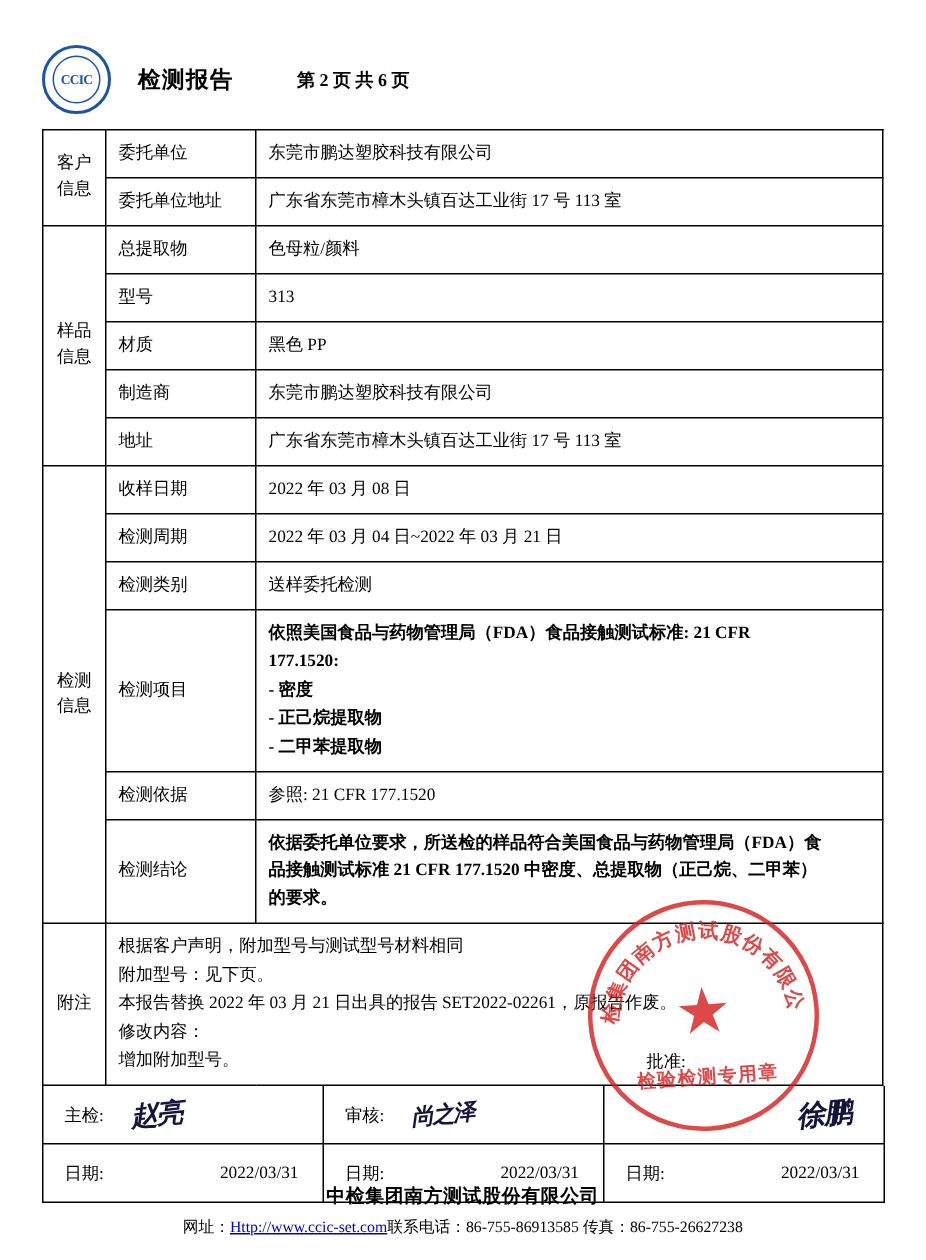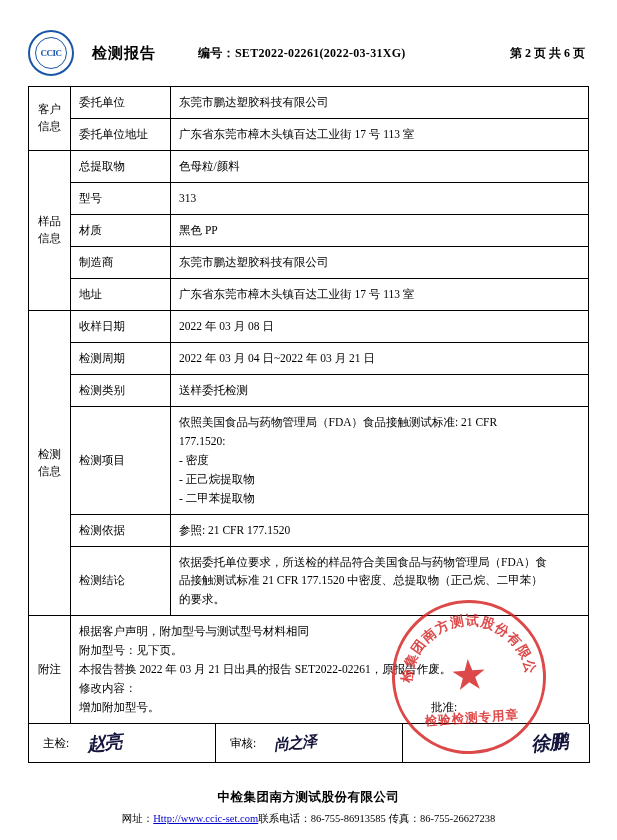--- a/index.html
+++ b/index.html
@@ -96,21 +96,21 @@
   td.group .gl {
     line-height: 1.5;
   }
   td.label {
     width: 92px;
     padding-left: 10px;
   }
   td.value {
     padding-left: 10px;
   }
-  .multi { line-height: 1.8; }
+  .multi { line-height: 1.8; font-weight: bold; }
 
   
   td.remark-body {
     line-height: 1.9;
     padding: 7px 10px;
   }
 
   
   table.sign {
     border-collapse: collapse;
@@ -232,21 +232,20 @@
 </head>
 <body>
 
 <div class="page">
 
   <div class="header">
     <div class="logo">
       <div class="inner">CCIC</div>
     </div>
     <div class="hdr-title">检测报告</div>
-    <div class="hdr-no">编号：SET2022-02261(2022-03-31XG)</div>
     <div class="hdr-page">第 2 页 共 6 页</div>
   </div>
 
   <table class="main">
     <colgroup>
       <col style="width:42px">
       <col style="width:100px">
       <col>
     </colgroup>
     <tbody>
@@ -357,20 +356,40 @@
         </td>
         <td>
           <div class="sig-cell">
             <span class="sig-label">审核:</span>
             <span class="sig-hand b">尚之泽</span>
           </div>
         </td>
         <td>
           <div class="sig-cell" style="justify-content:flex-end;padding-right:22px;">
             <span class="sig-hand c">徐鹏</span>
+          </div>
+        </td>
+      </tr>
+      <tr>
+        <td>
+          <div class="sig-cell">
+            <span class="sig-label">日期:</span>
+            <span class="date-val">2022/03/31</span>
+          </div>
+        </td>
+        <td>
+          <div class="sig-cell">
+            <span class="sig-label">日期:</span>
+            <span class="date-val">2022/03/31</span>
+          </div>
+        </td>
+        <td>
+          <div class="sig-cell">
+            <span class="sig-label">日期:</span>
+            <span class="date-val">2022/03/31</span>
           </div>
         </td>
       </tr>
     </tbody>
   </table>
 
   <div class="stamp">
     <svg class="arc" viewBox="0 0 148 148">
       <defs>
         <path id="arcpath" d="M 16,80 A 58,58 0 0 1 132,80"></path>

